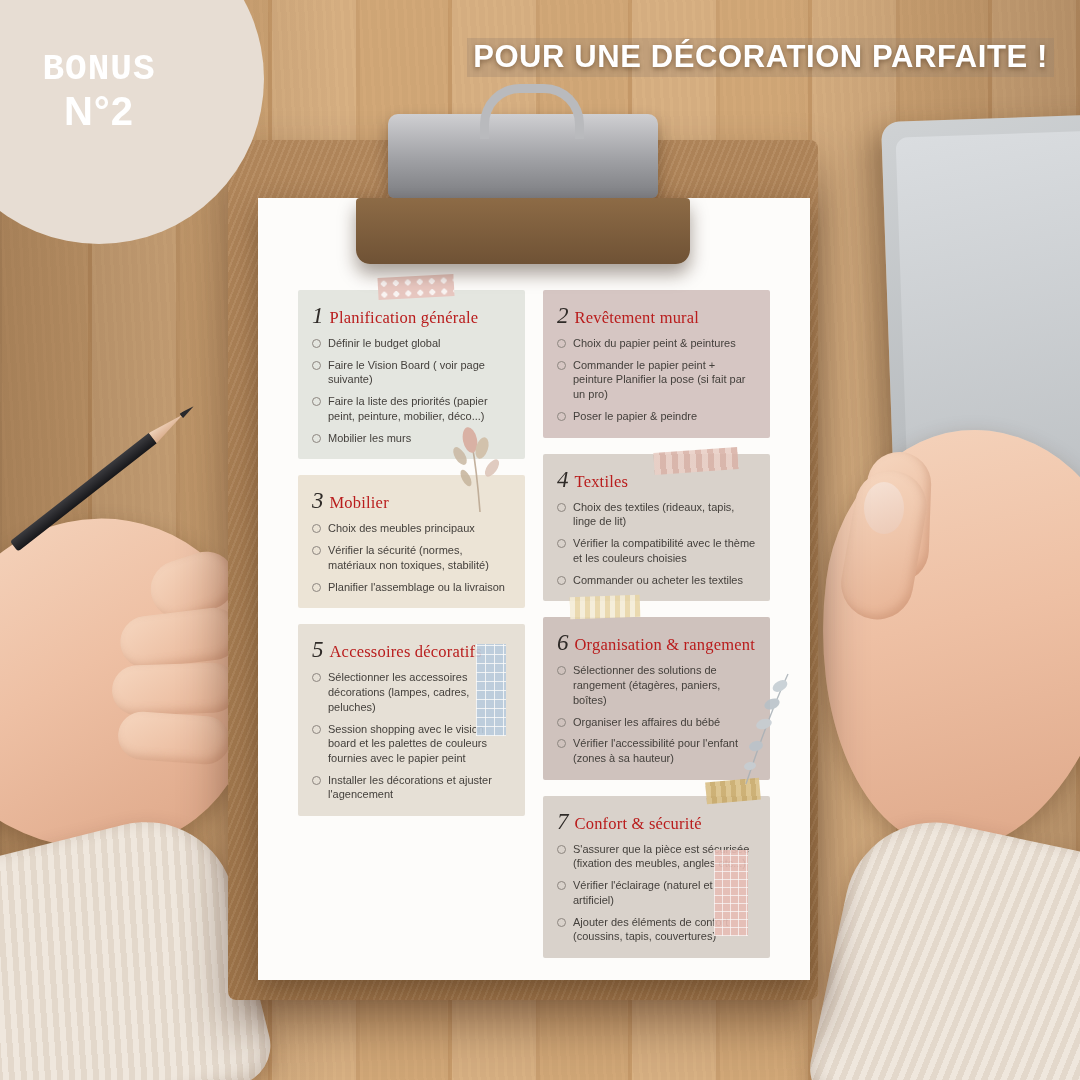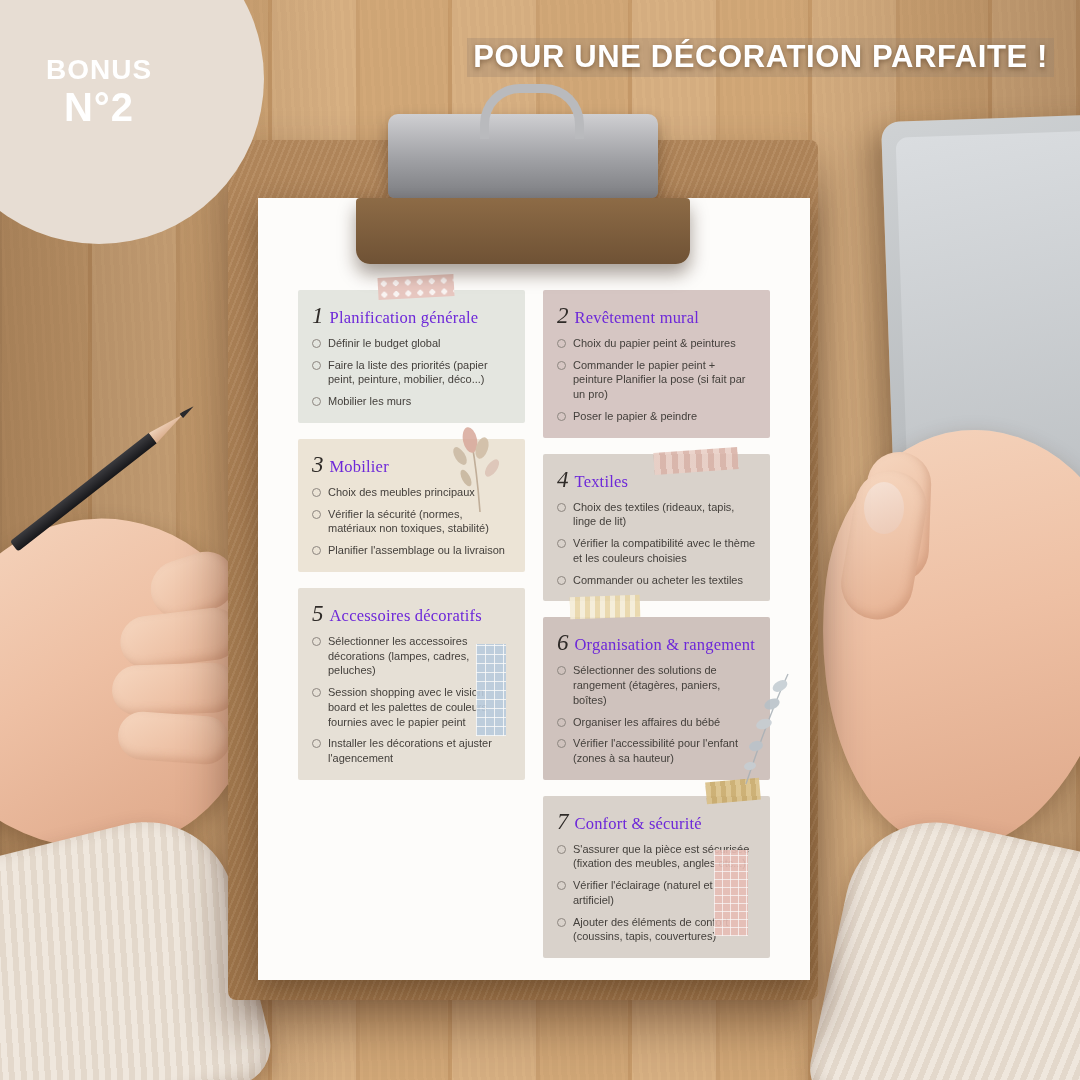--- a/index.html
+++ b/index.html
@@ -217,21 +217,21 @@
   .card .num {
     font-family: "Liberation Serif", serif;
     font-style: italic;
     font-size: 23px;
     color: #2f2b28;
     line-height: 1;
   }
   .card .title {
     font-family: "Liberation Serif", serif;
     font-size: 16.5px;
-    color: #6d28d9;
+    color: #b91c1c;
     letter-spacing: .2px;
   }
   .card ul { list-style: none; margin: 0; padding: 0; }
   .card li {
     display: flex; gap: 7px;
     font-size: 11px;
     line-height: 1.34;
     color: #44403c;
     margin-bottom: 7px;
   }
@@ -290,22 +290,22 @@
     left: -66px; top: -86px;
     width: 330px; height: 330px;
     border-radius: 50%;
     background: #e7ddd3;
     display:flex; flex-direction: column;
     align-items:center; justify-content:center;
     z-index: 20;
     padding-top: 26px;
   }
   .bonus-circle .l1 {
-    font-size: 28px; font-weight: bold; color: #ffffff;
-    letter-spacing: 1px; line-height: 1.05;
+    font-size: 36px; font-weight: bold; color: #ffffff;
+    letter-spacing: 1px; line-height: 1.05; font-family: Liberation Mono, monospace;
   }
   .bonus-circle .l2 {
     font-size: 40px; font-weight: bold; color: #ffffff;
     letter-spacing: 1px; line-height: 1.1;
   }
 
   .headline {
     position:absolute;
     right: 26px; top: 38px;
     z-index: 20;
@@ -368,20 +368,24 @@
                 <div class="num">1</div>
                 <div class="title">Planification générale</div>
               </div>
               <ul>
                 <li>
                   <span class="bullet"></span>
                   <span>Définir le budget global</span>
                 </li>
                 <li>
                   <span class="bullet"></span>
+                  <span>Faire le Vision Board ( voir page suivante)</span>
+                </li>
+                <li>
+                  <span class="bullet"></span>
                   <span>Faire la liste des priorités (papier peint, peinture, mobilier, déco...)</span>
                 </li>
                 <li>
                   <span class="bullet"></span>
                   <span>Mobilier les murs</span>
                 </li>
               </ul>
             </div>
             <div class="card" style="background: rgb(236, 228, 214); margin-bottom: 16px;">
               <div class="head">

